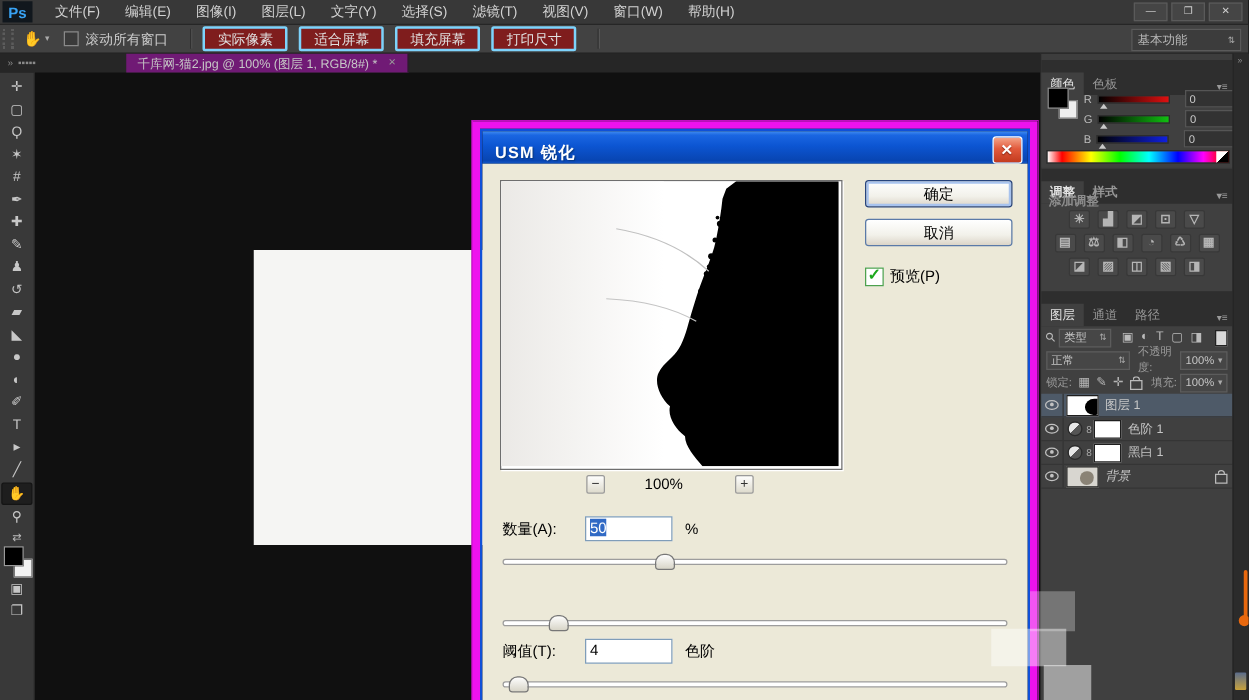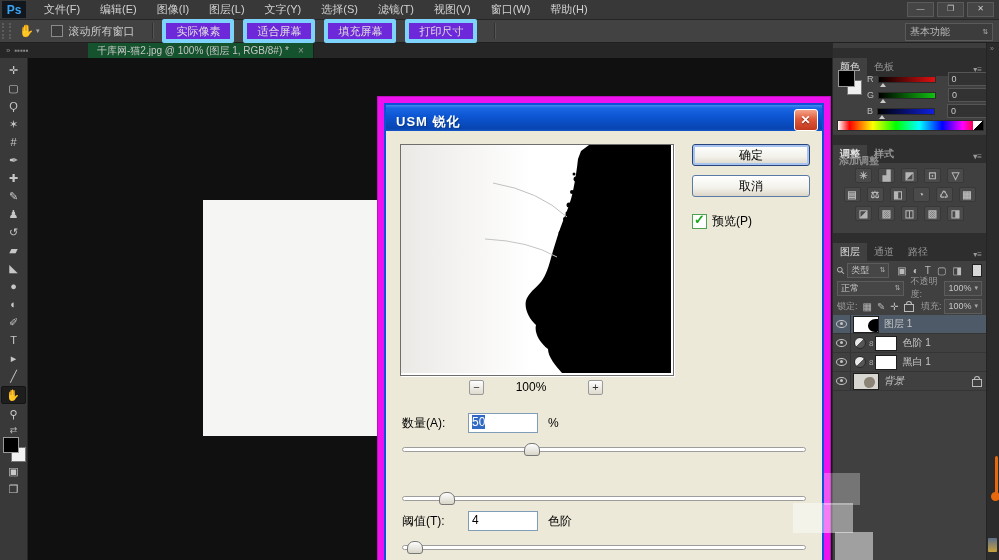--- a/index.html
+++ b/index.html
@@ -16,30 +16,30 @@
            font-size:8px;line-height:11px;text-align:center;}
   
   .optionsbar{position:absolute;left:0;top:20px;width:999px;height:22px;background:#424242;
               border-bottom:1px solid #202020;display:flex;align-items:center;color:#cccccc;font-size:11px;}
   .ob-grip{width:5px;height:16px;margin:0 4px 0 2px;border-left:2px dotted #5c5c5c;border-right:2px dotted #5c5c5c;}
   .ob-tool{font-size:12px;color:#ddd;margin:0 2px 0 4px;}
   .ob-caret{font-size:7px;color:#aaa;margin-right:8px;}
   .ob-check{width:10px;height:10px;border:1px solid #8a8a8a;background:#3a3a3a;margin:0 5px 0 4px;}
   .ob-label{margin-right:10px;}
   .ob-sep{width:1px;height:16px;background:#303030;border-right:1px solid #555;margin:0 8px;}
-  .ob-btn{height:16px;padding:0 10px;background:#6d28d9;border:4px solid #7dd3fc;border-radius:2px;
+  .ob-btn{height:16px;padding:0 10px;background:#7f1d1d;border:2px solid #7dd3fc;border-radius:2px;
           display:flex;align-items:center;margin-right:9px;color:#e0e0e0;}
   .workspace{position:absolute;right:6px;top:3px;width:78px;height:16px;border:1px solid #5a5a5a;
              background:#3c3c3c;color:#b8b8b8;font-size:10px;display:flex;align-items:center;
              padding:0 4px;justify-content:space-between;}
   
   .tabbar{position:absolute;left:0;top:43px;width:999px;height:15px;background:#262626;}
   .tools-head{position:absolute;left:0;top:43px;width:60px;height:15px;color:#8a8a8a;font-size:8px;
               display:flex;align-items:center;gap:4px;padding-left:6px;}
-  .doc-tab{position:absolute;left:88px;top:43px;height:15px;background:#14532d;color:#c6c6c6;
+  .doc-tab{position:absolute;left:101px;top:43px;height:15px;background:#701a75;color:#c6c6c6;
            font-size:10px;display:flex;align-items:center;padding:0 9px;border-right:1px solid #1d1d1d;}
   .doc-tab .x{margin-left:9px;color:#9a9a9a;}
   
   .tools{position:absolute;left:0;top:58px;width:27px;height:502px;background:#393939;
          border-right:1px solid #272727;display:flex;flex-direction:column;align-items:center;padding-top:4px;}
   .tool{width:23px;height:16px;margin-bottom:2px;color:#c7c7c7;font-size:11px;line-height:16px;
         text-align:center;flex:none;}
   .tool.selected{background:#1e1e1e;border:1px solid #141414;border-radius:2px;}
   .swapfg{font-size:9px;color:#bbb;margin:1px 0;}
   .fgbg{position:relative;width:24px;height:26px;flex:none;margin-top:1px;}

